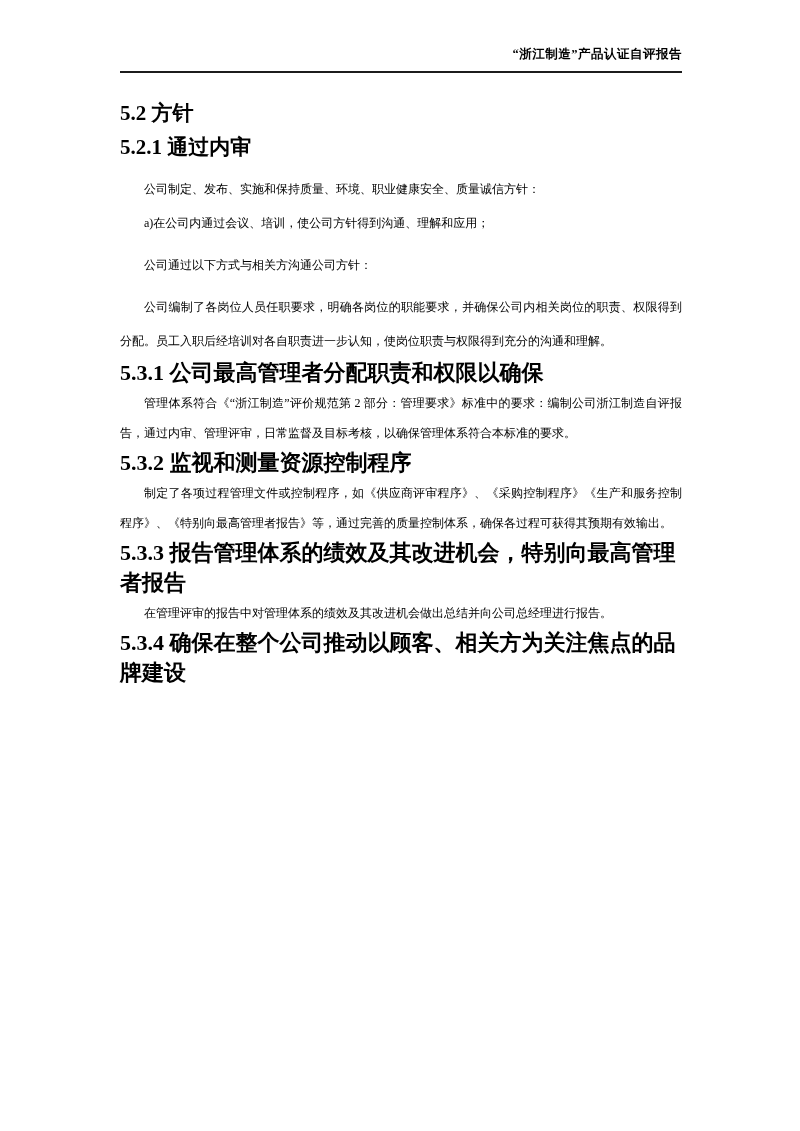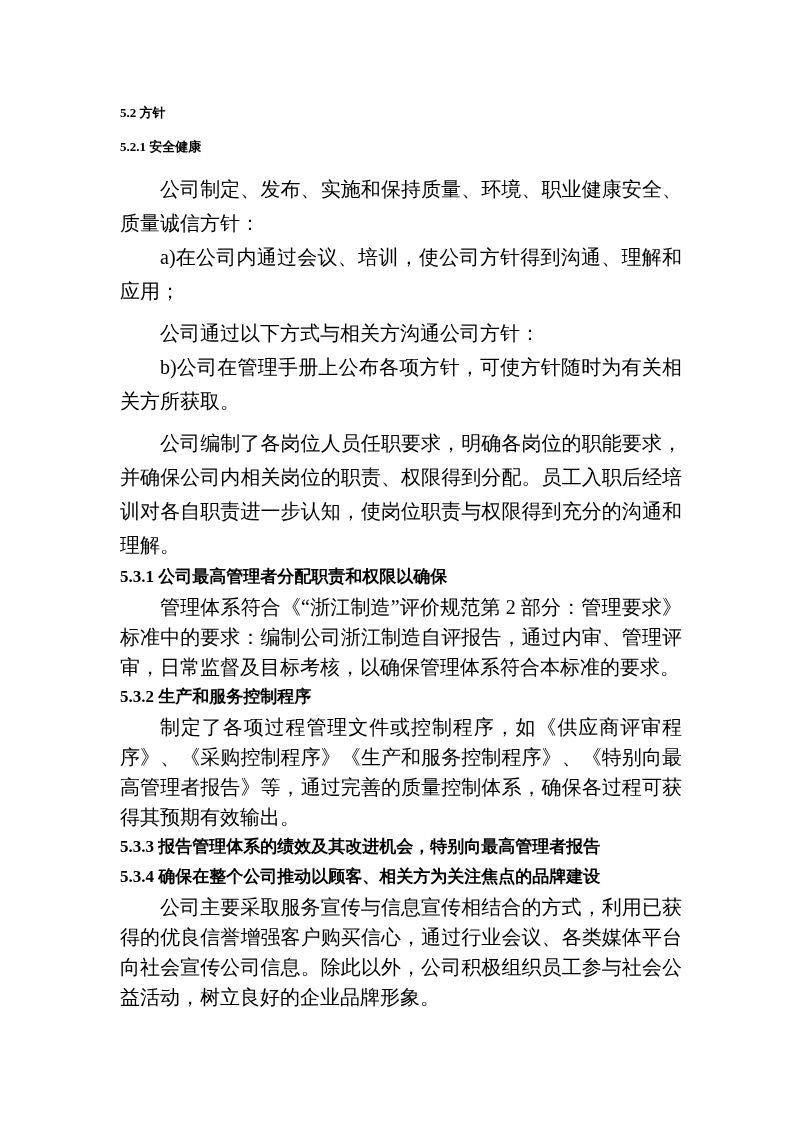--- a/index.html
+++ b/index.html
@@ -33,59 +33,61 @@
     left: 120px;
     top: 96px;
     width: 562px;
   }
   .doc-content > * {
     margin: 0;
     padding: 0;
   }
   .h1, .h2 {
     font-weight: bold;
-    font-size: 13px;
+    font-size: 21px;
     line-height: 34px;
     text-align: left;
   }
   .h3 {
     font-weight: bold;
-    font-size: 17px;
+    font-size: 22px;
     line-height: 30px;
     text-align: left;
   }
   .p-wide, .p-tight {
-    font-size: 20px;
+    font-size: 12px;
     text-align: justify;
     text-justify: inter-ideograph;
     text-indent: 2em;
   }
   .p-wide {
     line-height: 34px;
   }
   .p-tight {
     line-height: 30px;
   }
   .p-first {
     margin-top: 8px !important;
   }
 </style>
 </head>
 <body>
 
 <div class="page">
+  <div class="page-header">
+    <span>“浙江制造”产品认证自评报告</span>
+  </div>
   <div class="doc-content">
       <div class="h1">5.2  方针</div>
-      <div class="h2">5.2.1  安全健康</div>
+      <div class="h2">5.2.1  通过内审</div>
       <p class="p-wide p-first">公司制定、发布、实施和保持质量、环境、职业健康安全、质量诚信方针：</p>
       <p class="p-wide">a)在公司内通过会议、培训，使公司方针得到沟通、理解和应用；</p>
       <p class="p-wide p-first">公司通过以下方式与相关方沟通公司方针：</p>
-      <p class="p-wide">b)公司在管理手册上公布各项方针，可使方针随时为有关相关方所获取。</p>
       <p class="p-wide p-first">公司编制了各岗位人员任职要求，明确各岗位的职能要求，并确保公司内相关岗位的职责、权限得到分配。员工入职后经培训对各自职责进一步认知，使岗位职责与权限得到充分的沟通和理解。</p>
       <div class="h3">5.3.1  公司最高管理者分配职责和权限以确保</div>
       <p class="p-tight">管理体系符合《“浙江制造”评价规范第 2 部分：管理要求》标准中的要求：编制公司浙江制造自评报告，通过内审、管理评审，日常监督及目标考核，以确保管理体系符合本标准的要求。</p>
-      <div class="h3">5.3.2  生产和服务控制程序</div>
+      <div class="h3">5.3.2  监视和测量资源控制程序</div>
       <p class="p-tight">制定了各项过程管理文件或控制程序，如《供应商评审程序》、《采购控制程序》《生产和服务控制程序》、《特别向最高管理者报告》等，通过完善的质量控制体系，确保各过程可获得其预期有效输出。</p>
       <div class="h3">5.3.3  报告管理体系的绩效及其改进机会，特别向最高管理者报告</div>
+      <p class="p-tight">在管理评审的报告中对管理体系的绩效及其改进机会做出总结并向公司总经理进行报告。</p>
       <div class="h3">5.3.4  确保在整个公司推动以顾客、相关方为关注焦点的品牌建设</div>
-      <p class="p-tight">公司主要采取服务宣传与信息宣传相结合的方式，利用已获得的优良信誉增强客户购买信心，通过行业会议、各类媒体平台向社会宣传公司信息。除此以外，公司积极组织员工参与社会公益活动，树立良好的企业品牌形象。</p>
     </div>
 </div>
 
 </body></html>

